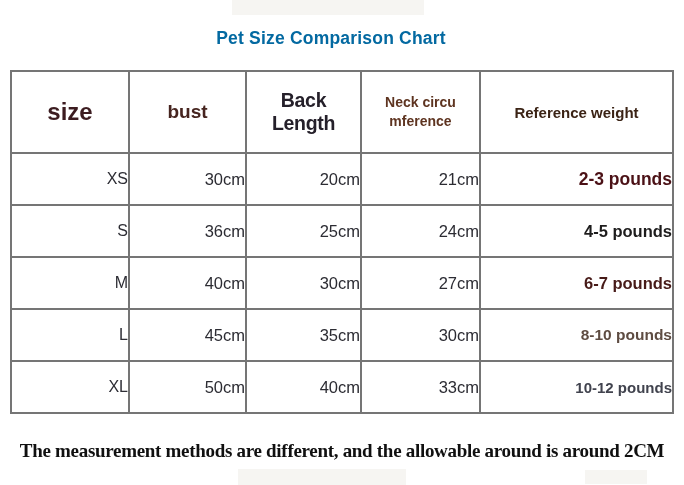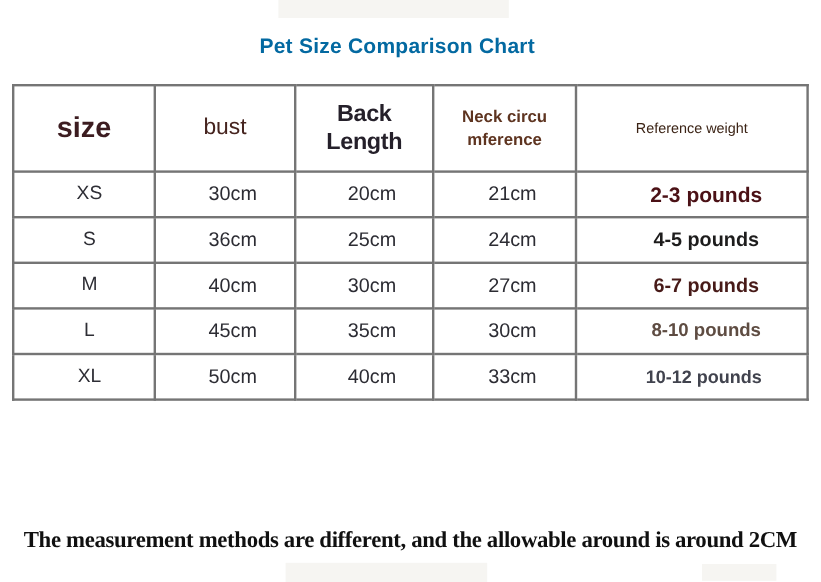--- a/index.html
+++ b/index.html
@@ -33,28 +33,28 @@
     left: 10px; top: 70px;
     width: 662px;
     border-collapse: collapse;
     table-layout: fixed;
   }
   table.size-chart th, table.size-chart td {
     border: 2px solid #757575;
     background: #ffffff;
     vertical-align: middle;
   }
-  table.size-chart th { height: 72px; text-align: center; }
-  table.size-chart td { height: 38px; text-align: center; }
+  table.size-chart th { height: 82px; text-align: center; }
+  table.size-chart td { height: 52px; text-align: right; }
 
   th.h-size   { font-size: 24px;   font-weight: 700; color: #3c1c20; }
-  th.h-bust   { font-size: 19px;   font-weight: 400; color: #46241f; }
+  th.h-bust   { font-size: 19px;   font-weight: 700; color: #46241f; }
   th.h-back   { font-size: 19.5px; font-weight: 700; color: #25202a; letter-spacing: -0.3px; }
   th.h-neck   { font-size: 14px;   font-weight: 700; color: #5e3420; line-height: 1.35; padding: 0 14px; }
-  th.h-weight { font-size: 12px;   font-weight: 400; color: #3b2315; }
+  th.h-weight { font-size: 15px;   font-weight: 700; color: #3b2315; }
 
   td.c-size   { padding-left: 9px;  font-size: 16px;   color: #2e2e35; }
   td.c-val    { padding-left: 13px; font-size: 16.5px; color: #2c2c33; }
   td.c-weight { padding-left: 24px; }
 
   td.w0 { font-size: 17.5px; font-weight: 700; color: #4b1116; }
   td.w1 { font-size: 16.5px; font-weight: 700; color: #1d1c1c; }
   td.w2 { font-size: 16.5px; font-weight: 700; color: #471a18; border-radius: 20px; }
   td.w3 { font-size: 15.5px; font-weight: 600; color: #5e4c42; }
   td.w4 { font-size: 15px;   font-weight: 600; color: #41434e; padding-left: 20px; }

